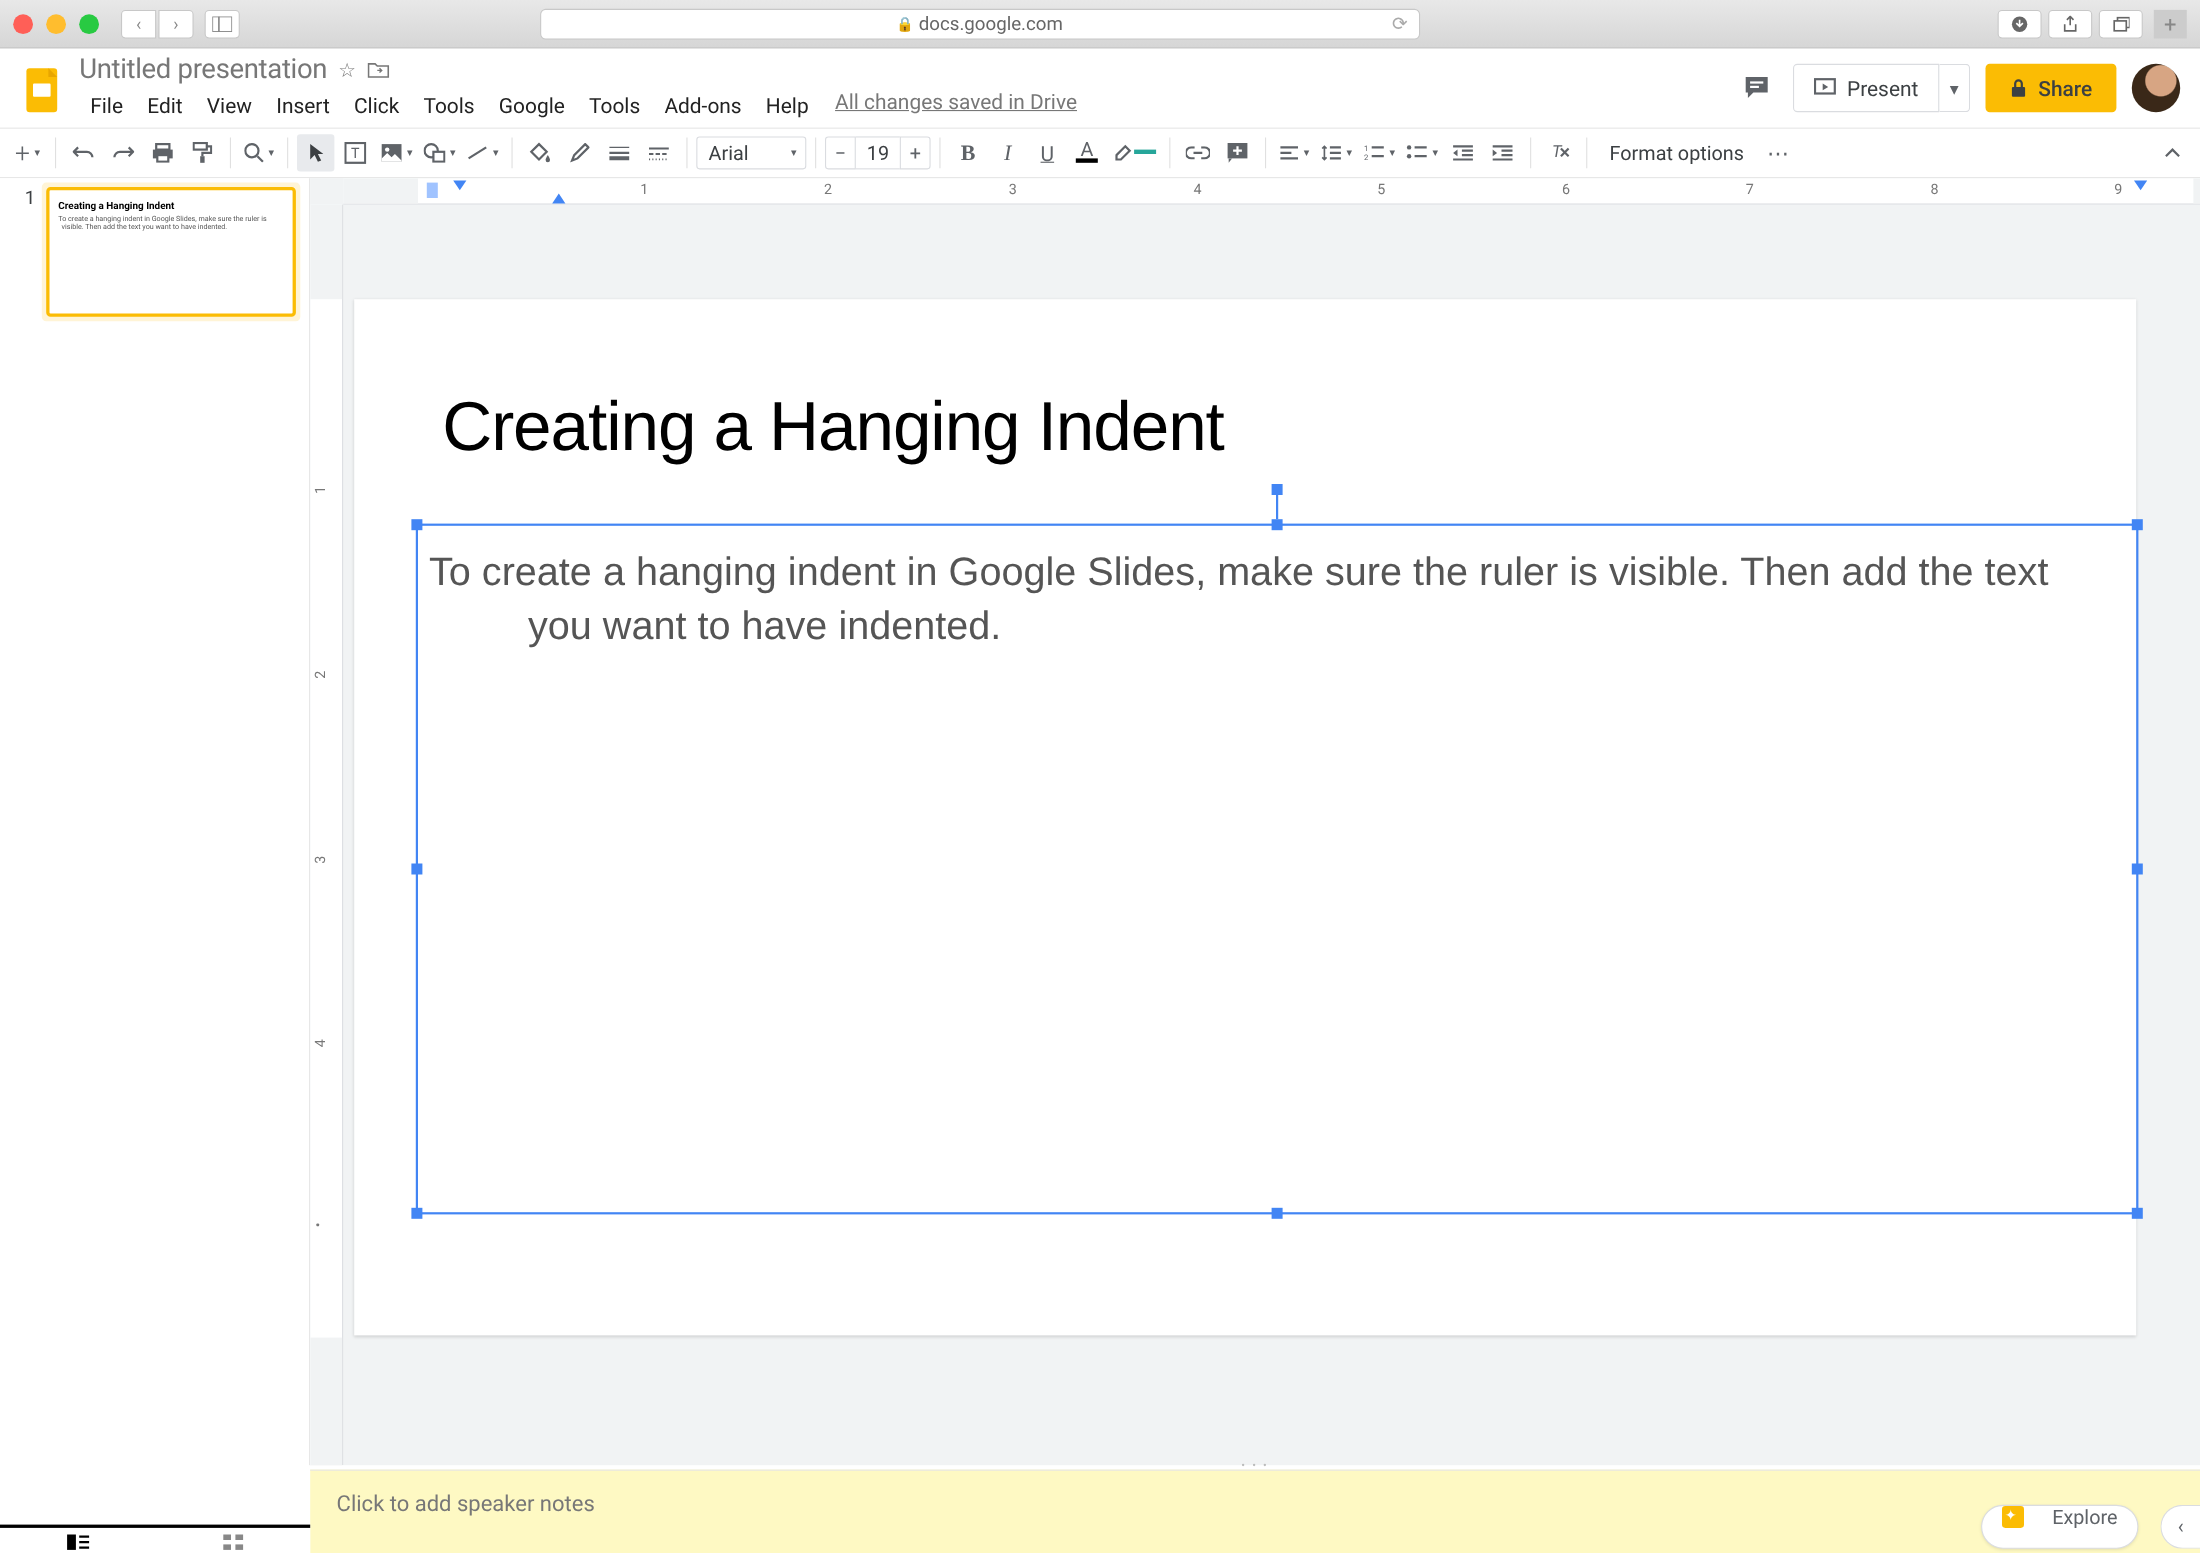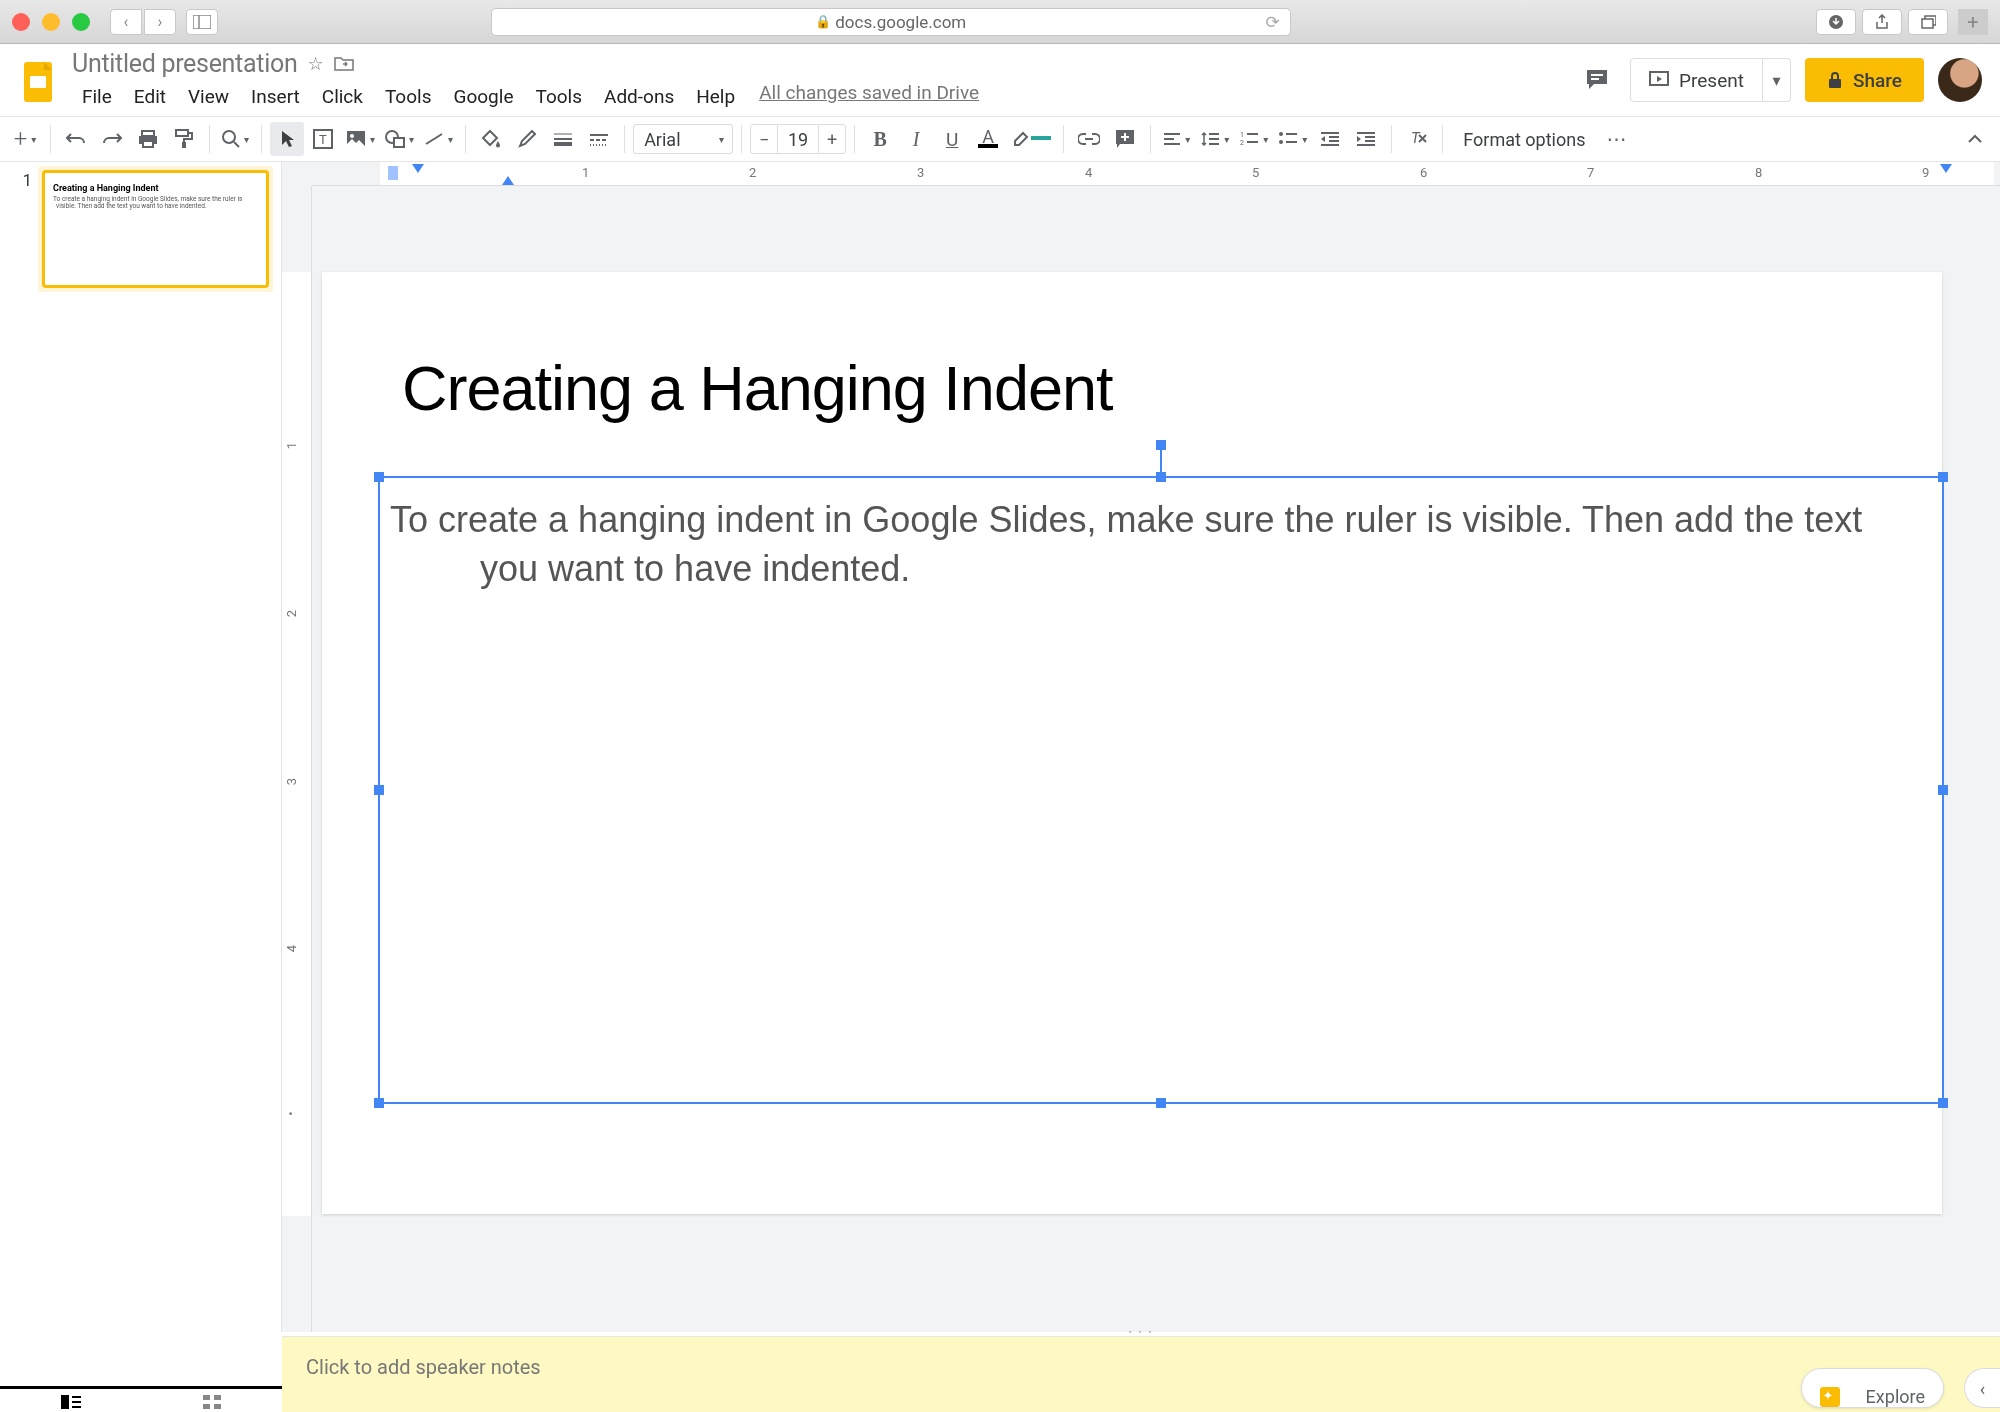--- a/index.html
+++ b/index.html
@@ -97,21 +97,21 @@
 .rotate-dot { position: absolute; left: 50%; top: -38px; margin-left: -5px; width: 10px; height: 10px; background: #4285f4; border-radius: 0; }
 .body-text { position: absolute; left: 10px; top: 18px; right: 30px; font-size: 36px; color: #555; font-family: Arial; line-height: 1.35; padding-left: 90px; text-indent: -90px; }
 
 
 .notes-splitter { position: absolute; bottom: 76px; left: 282px; right: 0; height: 8px; display: flex; justify-content: center; align-items: center; }
 .notes-splitter-dots { color: #bbb; font-size: 10px; letter-spacing: 2px; }
 .notes-area { position: absolute; bottom: 0; left: 282px; right: 0; height: 76px; background: #fef9c3; border-top: 1px solid #e5e5e5; padding: 18px 24px; font-size: 20px; color: #777; }
 
 
 .bottom-bar { position: absolute; bottom: 0; left: 0; width: 282px; height: 26px; border-top: 3px solid #000; display: flex; justify-content: space-around; align-items: center; background: #fff; padding-top: 2px; }
-.explore-btn { position: absolute; bottom: 4px; right: 56px; height: 40px; background: #fff; border: 1px solid #dadce0; border-radius: 20px; display: flex; align-items: flex-end; padding: 0 18px; gap: 26px; font-size: 18px; color: #5f6368; box-shadow: 0 1px 3px rgba(0,0,0,.1); }
+.explore-btn { position: absolute; bottom: 4px; right: 56px; height: 40px; background: #fff; border: 1px solid #dadce0; border-radius: 20px; display: flex; align-items: flex-start; padding: 0 18px; gap: 26px; font-size: 18px; color: #5f6368; box-shadow: 0 1px 3px rgba(0,0,0,.1); }
 .explore-ic { width: 20px; height: 20px; background: #fbbc04; border-radius: 3px; position: relative; }
 .explore-ic::after { content: '✦'; position: absolute; color: #fff; font-size: 13px; left: 3px; top: 1px; }
 .side-collapse { position: absolute; bottom: 4px; right: 0; width: 36px; height: 40px; display: flex; align-items: center; justify-content: center; color: #5f6368; font-size: 18px; background: #fff; border: 1px solid #dadce0; border-right: none; border-radius: 20px 0 0 20px; }
 
 svg { display: block; }
 </style>
 </head>
 <body>
 
 <div class="browser-chrome">

